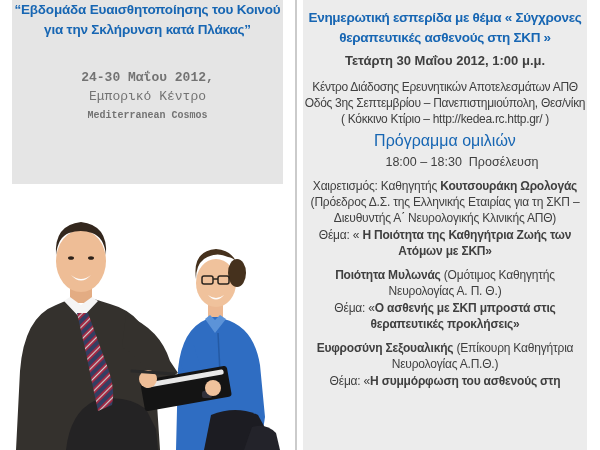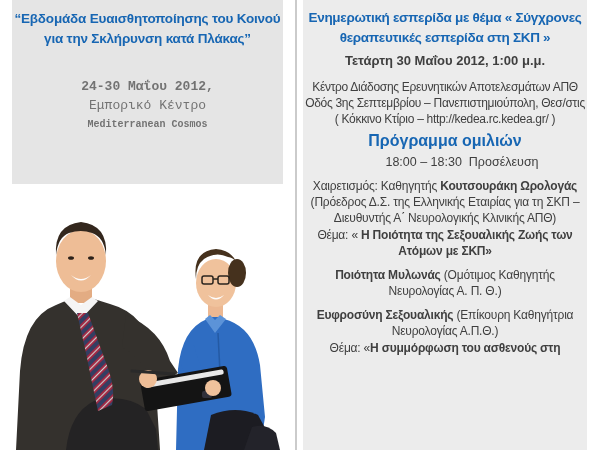--- a/index.html
+++ b/index.html
@@ -10,41 +10,41 @@
     --text:#3f3f3f;
   }
   *{margin:0;padding:0;box-sizing:border-box;}
   html,body{background:#fff;}
   body{font-family:"Liberation Sans",sans-serif;color:var(--text);}
   .page{position:relative;width:600px;height:450px;background:#fff;overflow:hidden;}
 
   
   .left-panel{position:absolute;left:12px;top:0;width:271px;height:184px;
     background:var(--panel_left_bg);text-align:center;overflow:hidden;}
-  .left-title{margin-top:9px;color:var(--accent_blue);font-weight:bold;
+  .left-title{margin-top:0;color:var(--accent_blue);font-weight:bold;
     font-size:13.5px;line-height:20px;letter-spacing:-0.2px;}
   .left-title div{white-space:nowrap;}
   .left-dates{margin-top:28px;font-size:13px;line-height:19px;color:#737373;font-family:Liberation Mono, monospace;}
   .left-date-line{font-weight:bold;}
   .left-venue-2{font-weight:bold;font-size:10px;}
   .photo-wrap{position:absolute;left:8px;top:213px;width:290px;height:237px;}
 
   
   .divider{position:absolute;left:295px;top:0;width:2px;height:450px;background:var(--divider);}
 
   
   .right-panel{position:absolute;left:303px;top:0;width:284px;height:450px;
     background:var(--panel_right_bg);text-align:center;overflow:hidden;}
   .right-title{margin-top:8px;color:var(--accent_blue);font-weight:bold;
     font-size:13.5px;line-height:20px;letter-spacing:-0.3px;}
   .right-title div{white-space:nowrap;}
   .datetime{margin-top:5px;font-weight:bold;font-size:13px;line-height:16px;white-space:nowrap;}
   .venue{margin-top:10px;font-size:12px;line-height:16px;letter-spacing:-0.3px;}
   .venue div{white-space:nowrap;}
-  .program-heading{margin-top:3px;color:var(--accent_blue);font-weight:bold;
+  .program-heading{margin-top:3px;color:var(--accent_blue);font-weight:normal;
     font-size:16px;line-height:21px;}
   .schedule{margin-top:3px;font-size:12.5px;line-height:16px;white-space:pre;padding-left:34px;}
   .para{margin:8px 6px 0;font-size:12px;line-height:16px;letter-spacing:-0.2px;}
   .theme{margin-top:1px;}
 </style>
 </head>
 <body>
 
 <div class="page">
 
@@ -106,33 +106,34 @@
       <circle cx="205" cy="175" r="8" fill="#f0c29c"></circle>
       <line x1="124" y1="158" x2="166" y2="161" stroke="#2a2a2a" stroke-width="3" stroke-linecap="round"></line>
     </svg>
   </div>
 
   <div class="divider"></div>
 
   <div class="right-panel">
     <div class="right-title">
       <div>Ενημερωτική εσπερίδα με θέμα « Σύγχρονες</div>
-      <div>θεραπευτικές εσπερίδα στη ΣΚΠ »</div>
+      <div>θεραπευτικές ασθενούς στη ΣΚΠ »</div>
     </div>
     <div class="datetime">Τετάρτη 30 Μαΐου 2012, 1:00 μ.μ.</div>
     <div class="venue">
       <div>Κέντρο Διάδοσης Ερευνητικών Αποτελεσμάτων ΑΠΘ</div>
-      <div>Οδός 3ης Σεπτεμβρίου – Πανεπιστημιούπολη, Θεσ/στις</div>
-      <div>( Κόκκινο Κτίριο – http://kedea.rc.kedea.gr/ )</div>
+      <div>Οδός 3ης Σεπτεμβρίου – Πανεπιστημιούπολη, Θεσ/νίκη</div>
+      <div>( Κόκκινο Κτίριο – http://kedea.rc.http.gr/ )</div>
     </div>
     <div class="program-heading">Πρόγραμμα ομιλιών</div>
     <div class="schedule">18:00 – 18:30  Προσέλευση</div>
 
     <p class="para"><span>Χαιρετισμός: Καθηγητής </span><b>Κουτσουράκη Ωρολογάς</b><span> (Πρόεδρος Δ.Σ. της Ελληνικής Εταιρίας για τη ΣΚΠ – Διευθυντής Α΄ Νευρολογικής Κλινικής ΑΠΘ)</span></p>
 
-    <p class="para theme"><span>Θέμα: « </span><b>Η Ποιότητα της Σεξουαλικής Ζωής των Ατόμων με ΣΚΠ»</b></p>
+    <p class="para theme"><span>Θέμα: « </span><b>Η Ποιότητα της Καθηγήτρια Ζωής των Ατόμων με ΣΚΠ»</b></p>
 
     <p class="para"><span></span><b>Ποιότητα Μυλωνάς</b><span> (Ομότιμος Καθηγητής Νευρολογίας Α. Π. Θ.)</span></p>
+    <p class="para theme"><span>Θέμα: «</span><b>Ο ασθενής με ΣΚΠ μπροστά στις θεραπευτικές προκλήσεις»</b></p>
 
     <p class="para"><span></span><b>Ευφροσύνη Σεξουαλικής</b><span> (Επίκουρη Καθηγήτρια Νευρολογίας Α.Π.Θ.)</span></p>
     <p class="para theme"><span>Θέμα: «</span><b>Η συμμόρφωση του ασθενούς στη</b></p>
   </div>
 </div>
 
 </body></html>

